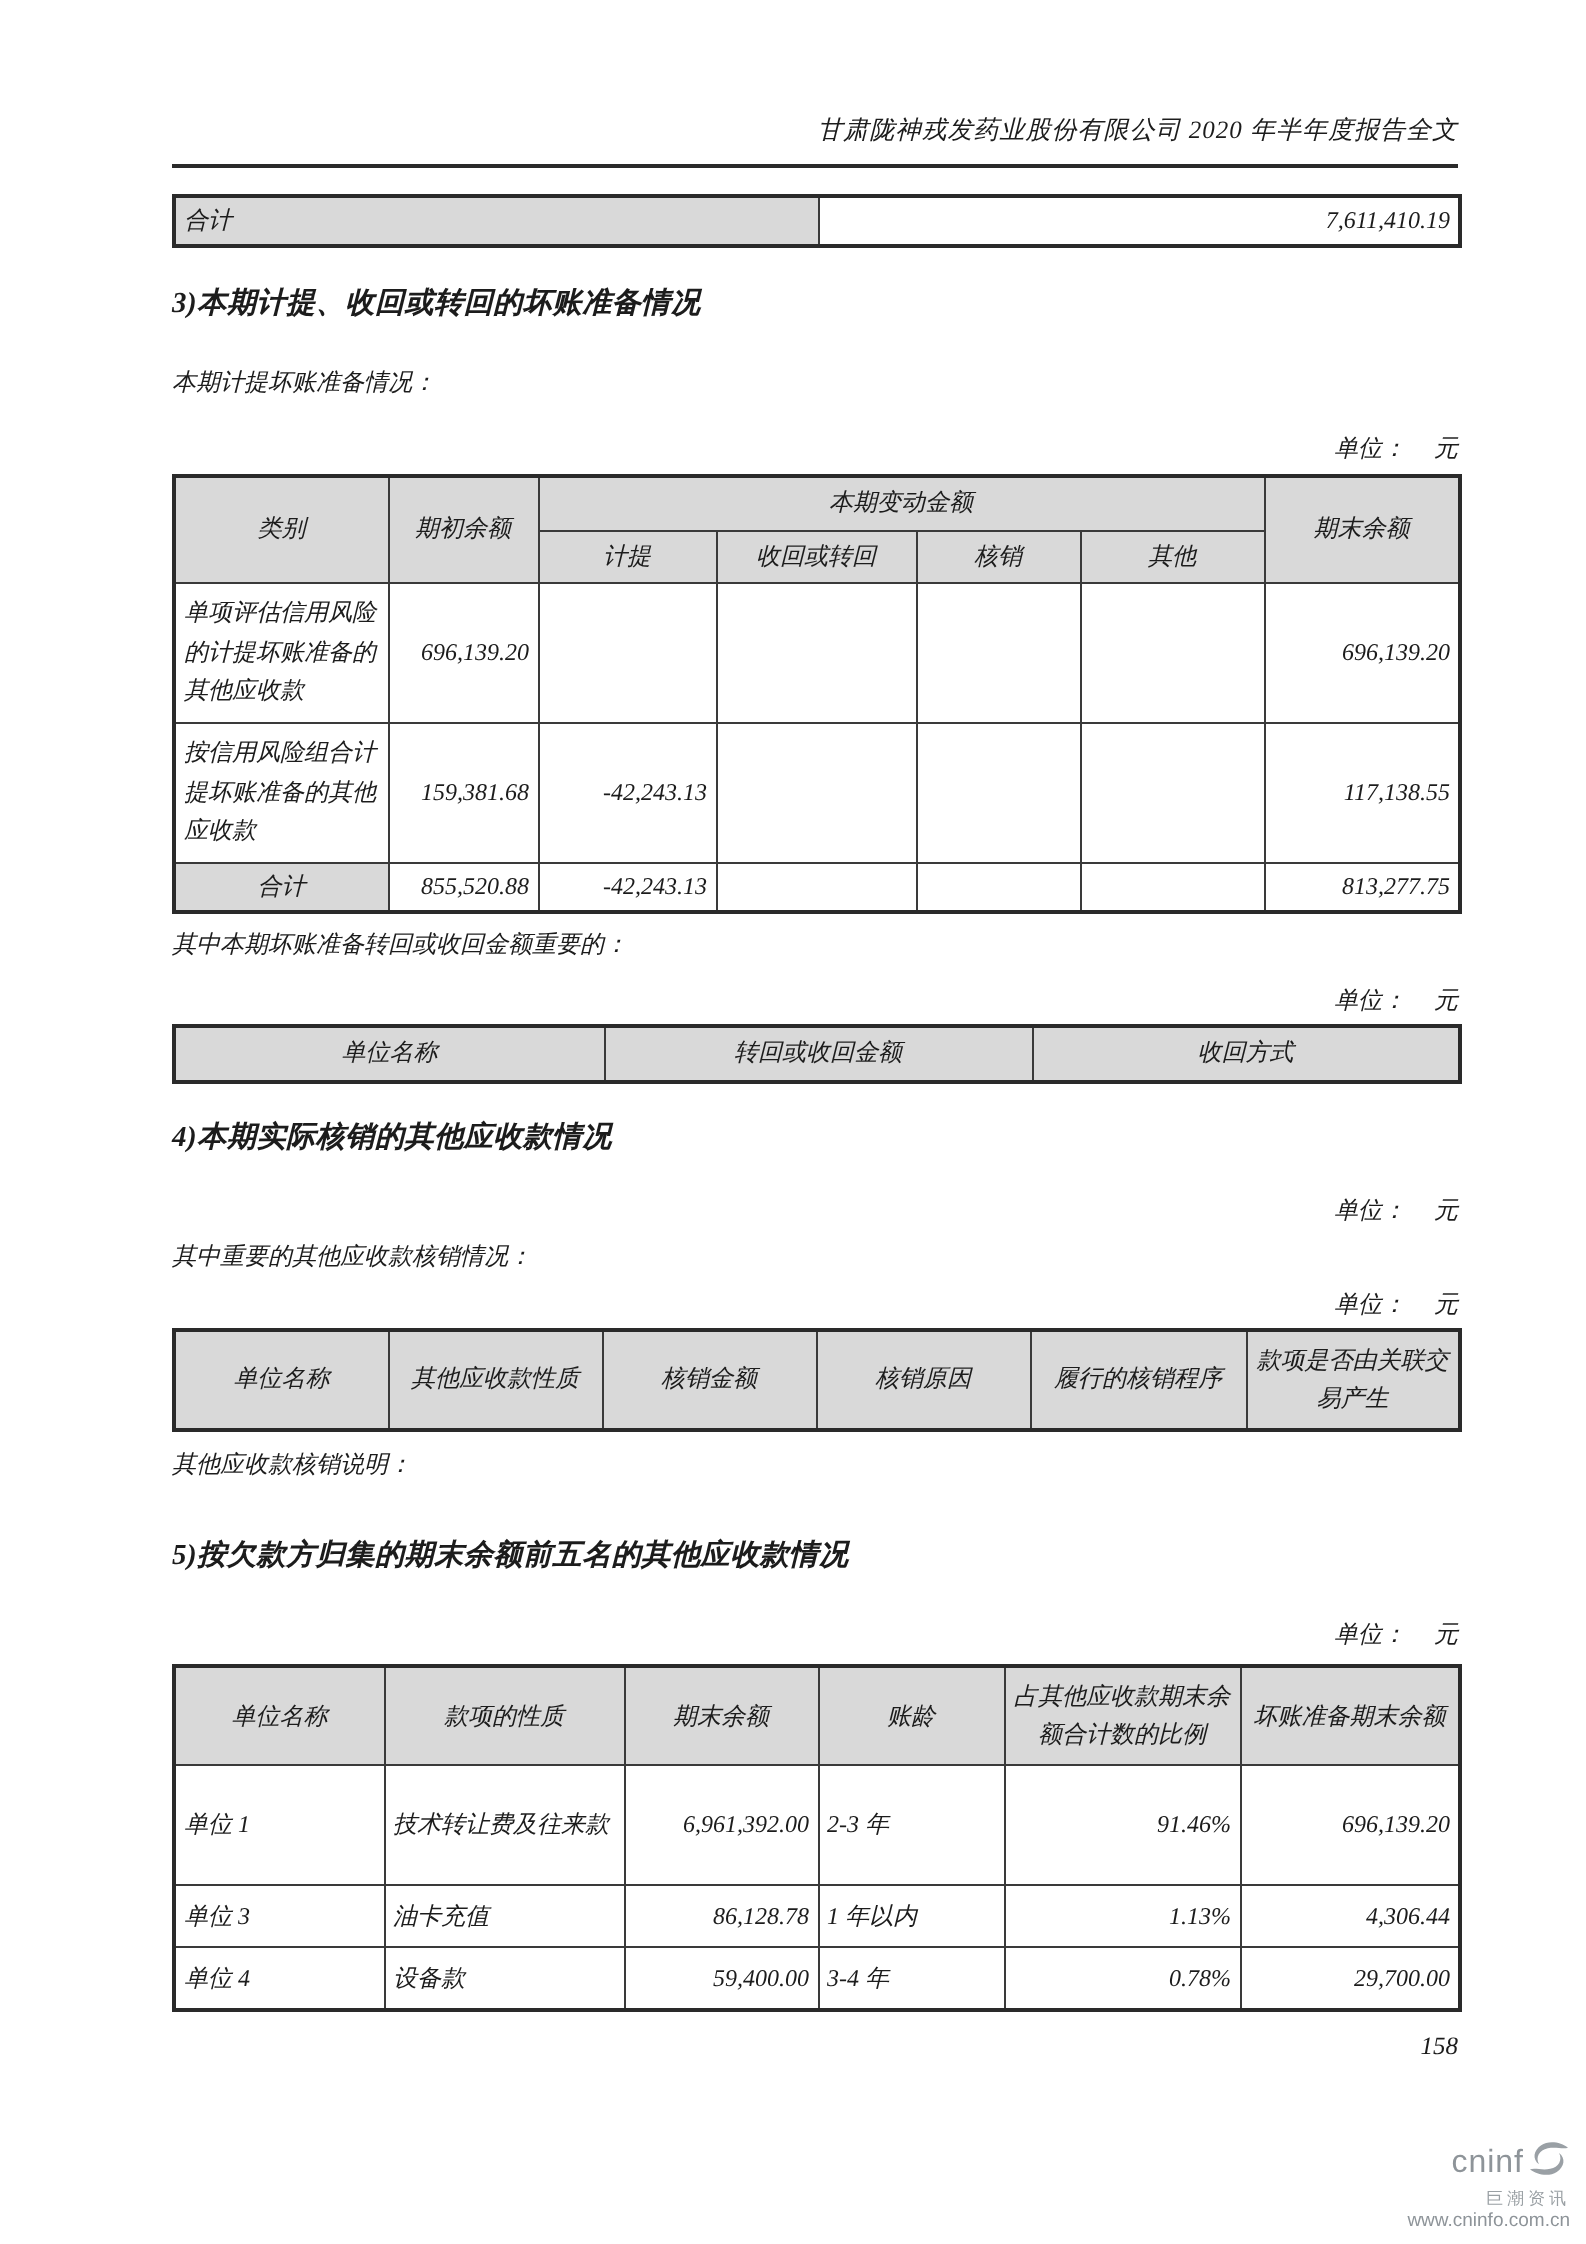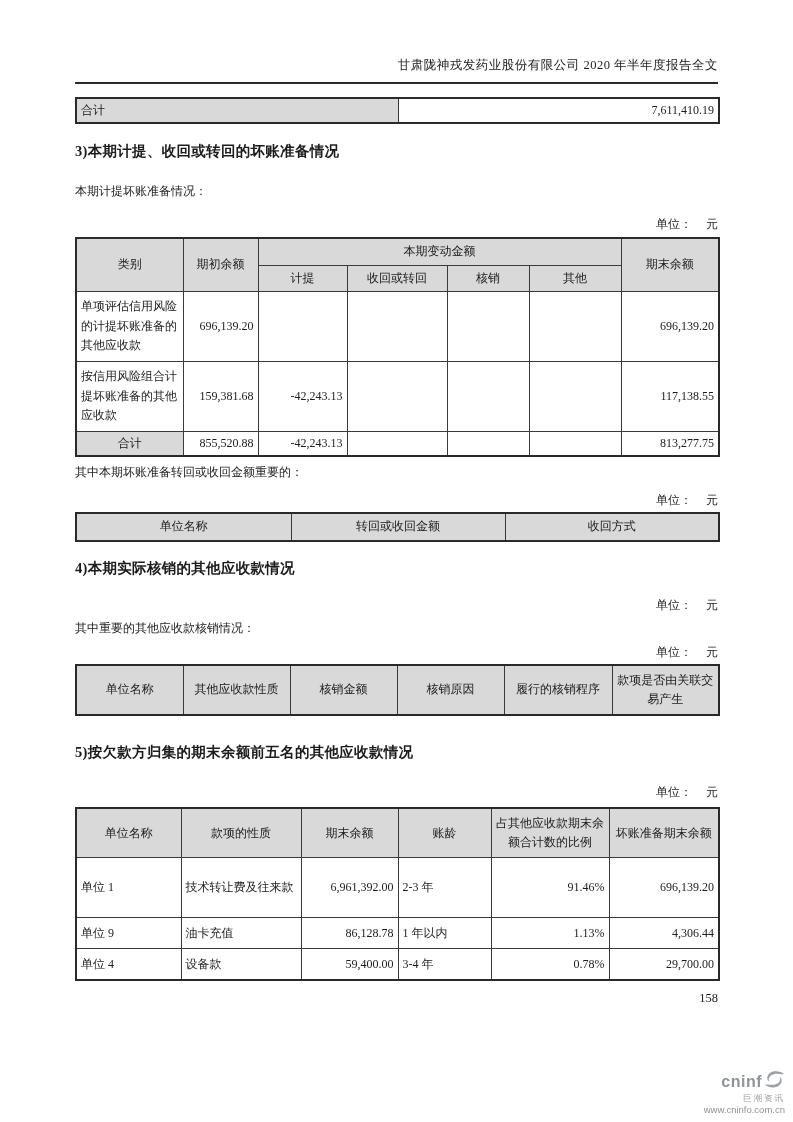--- a/index.html
+++ b/index.html
@@ -4,21 +4,21 @@
 <style>
   html,body { margin:0; padding:0; background:#ffffff; }
   .page {
     position:relative;
     width:793px; height:1122px;
     background:#ffffff;
     font-family:"Liberation Serif","DejaVu Serif",serif;
     color:#1c1c1c;
     overflow:hidden;
   }
-  .content { position:absolute; left:75px; top:0; width:643px; }
+  .content { position:absolute; left:86px; top:0; width:643px;font-style:italic; }
 
   .doc-header {
     padding-top:57px;
     padding-bottom:8px;
     text-align:right;
     font-size:12.5px;
     letter-spacing:0.5px;
     border-bottom:2px solid #2a2a2a;
   }
 
@@ -48,21 +48,21 @@
 
   .sec-heading { font-size:14.5px; font-weight:bold; margin:0; letter-spacing:0.3px; }
   .para { font-size:12px; margin:0; }
   .unit-line { font-size:12px; text-align:right; }
   .unit-line .cur { margin-left:14px; }
 
   .page-num { font-size:12.5px; text-align:right; margin-top:10px; }
 
   .logo { position:absolute; right:8px; top:1070px; text-align:right; color:#90959a; line-height:1.1; }
   .logo-top { display:flex; align-items:center; justify-content:flex-end; gap:2px; }
-  .logo-word { font-family:"Liberation Sans","DejaVu Sans",sans-serif; font-weight:bold; font-size:16px; color:#8e9499; letter-spacing:0.5px; }
+  .logo-word { font-family:"Liberation Sans","DejaVu Sans",sans-serif; font-weight:normal; font-size:16px; color:#8e9499; letter-spacing:0.5px; }
   .logo-sub { font-size:8.5px; color:#9aa0a4; letter-spacing:2px; margin-top:1px; }
   .logo-url { font-family:"Liberation Sans","DejaVu Sans",sans-serif; font-size:9.5px; color:#8e9499; margin-top:2px; }
 </style>
 </head>
 <body>
 
 <div class="page">
   <div class="content">
 
     <div class="doc-header">
@@ -191,20 +191,21 @@
           <td class="bg cc">单位名称</td>
           <td class="bg cc">其他应收款性质</td>
           <td class="bg cc">核销金额</td>
           <td class="bg cc">核销原因</td>
           <td class="bg cc">履行的核销程序</td>
           <td class="bg cc">款项是否由关联交易产生</td>
         </tr>
       </tbody>
     </table>
 
+    <p class="para" style="margin-top:8px">其他应收款核销说明：</p>
 
     <h3 class="sec-heading" style="margin-top:27px">5)按欠款方归集的期末余额前五名的其他应收款情况</h3>
 
     <div class="unit-line" style="margin-top:22px">
       <span>单位：</span><span class="cur">元</span>
     </div>
 
     <table class="tbl" style="margin-top:6px">
       <colgroup>
         <col style="width:105px">
@@ -225,21 +226,21 @@
         </tr>
         <tr class="h45">
           <td class="lt">单位 1</td>
           <td class="lt">技术转让费及往来款</td>
           <td class="num">6,961,392.00</td>
           <td class="lt">2-3 年</td>
           <td class="num">91.46%</td>
           <td class="num">696,139.20</td>
         </tr>
         <tr class="h31">
-          <td class="lt">单位 9</td>
+          <td class="lt">单位 3</td>
           <td class="lt">油卡充值</td>
           <td class="num">86,128.78</td>
           <td class="lt">1 年以内</td>
           <td class="num">1.13%</td>
           <td class="num">4,306.44</td>
         </tr>
         <tr class="h31">
           <td class="lt">单位 4</td>
           <td class="lt">设备款</td>
           <td class="num">59,400.00</td>

